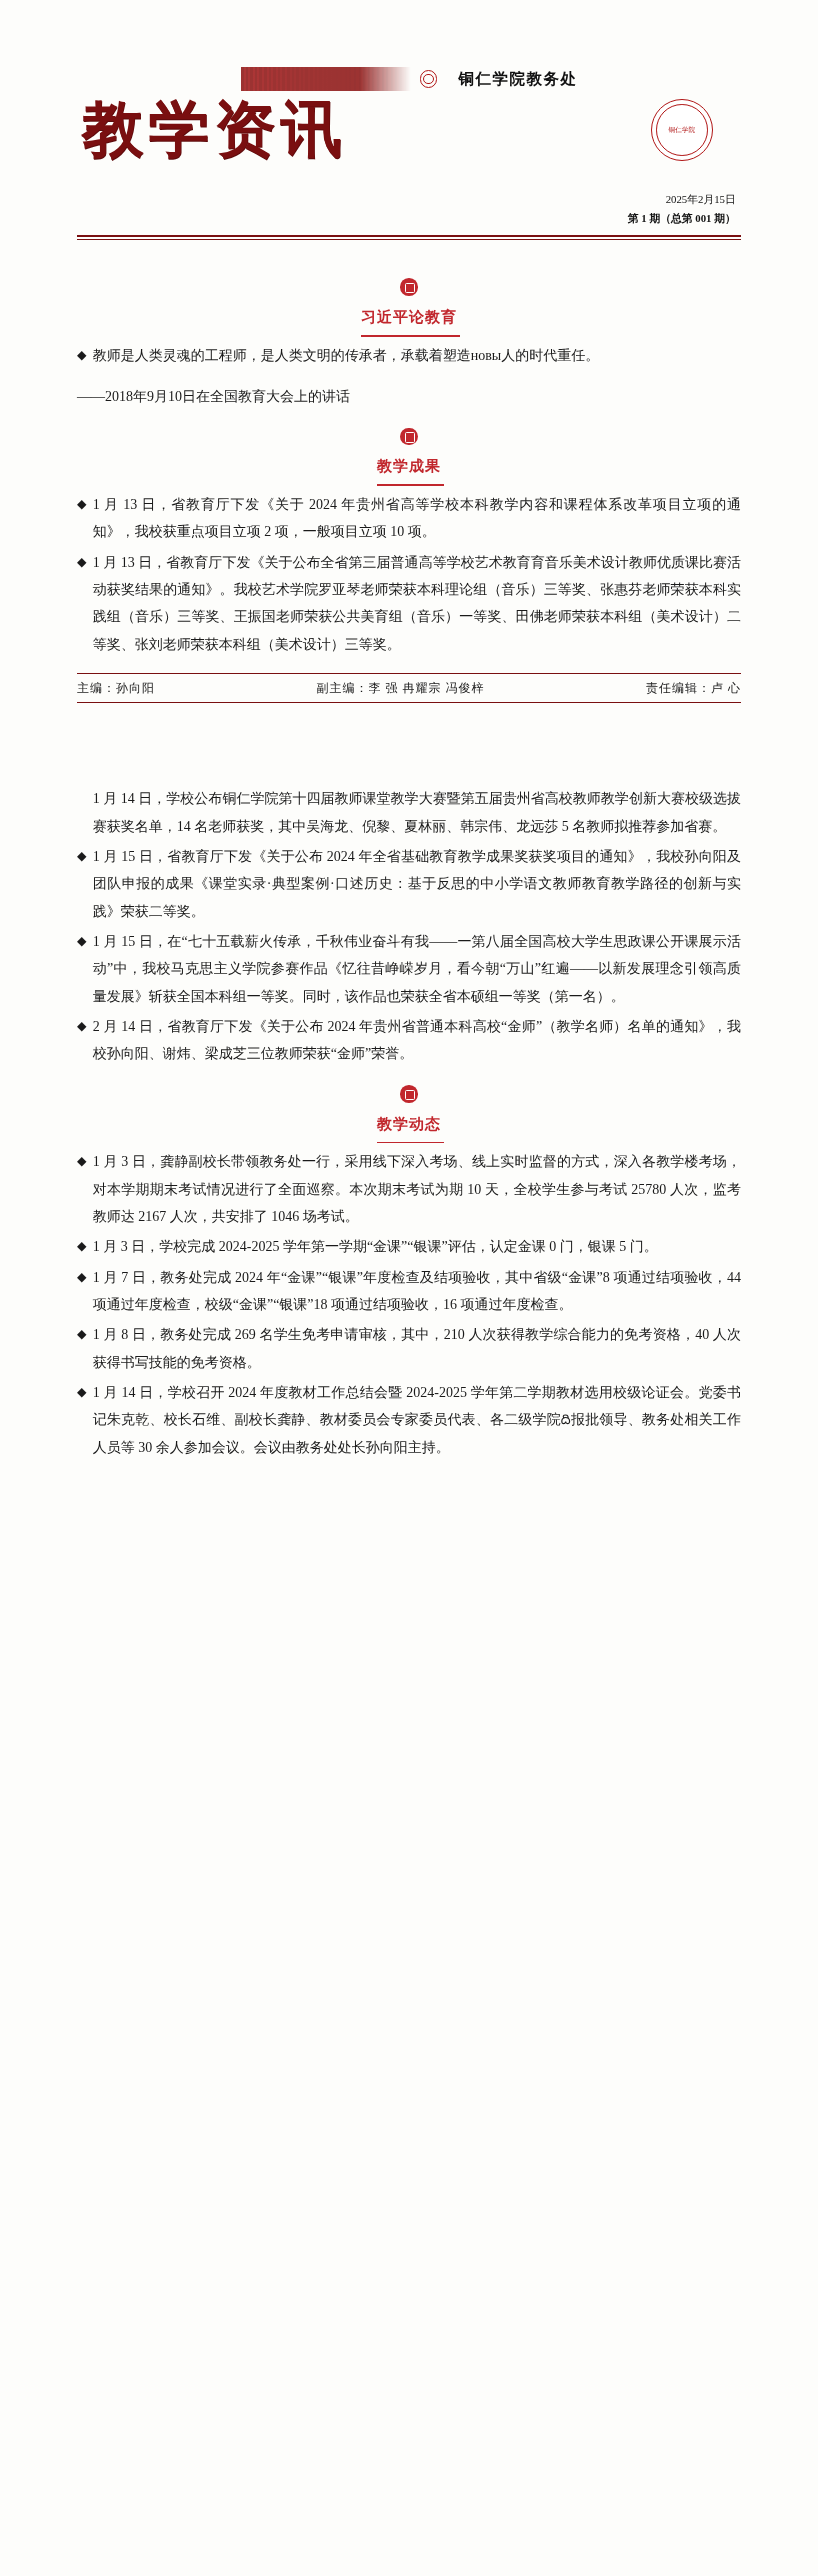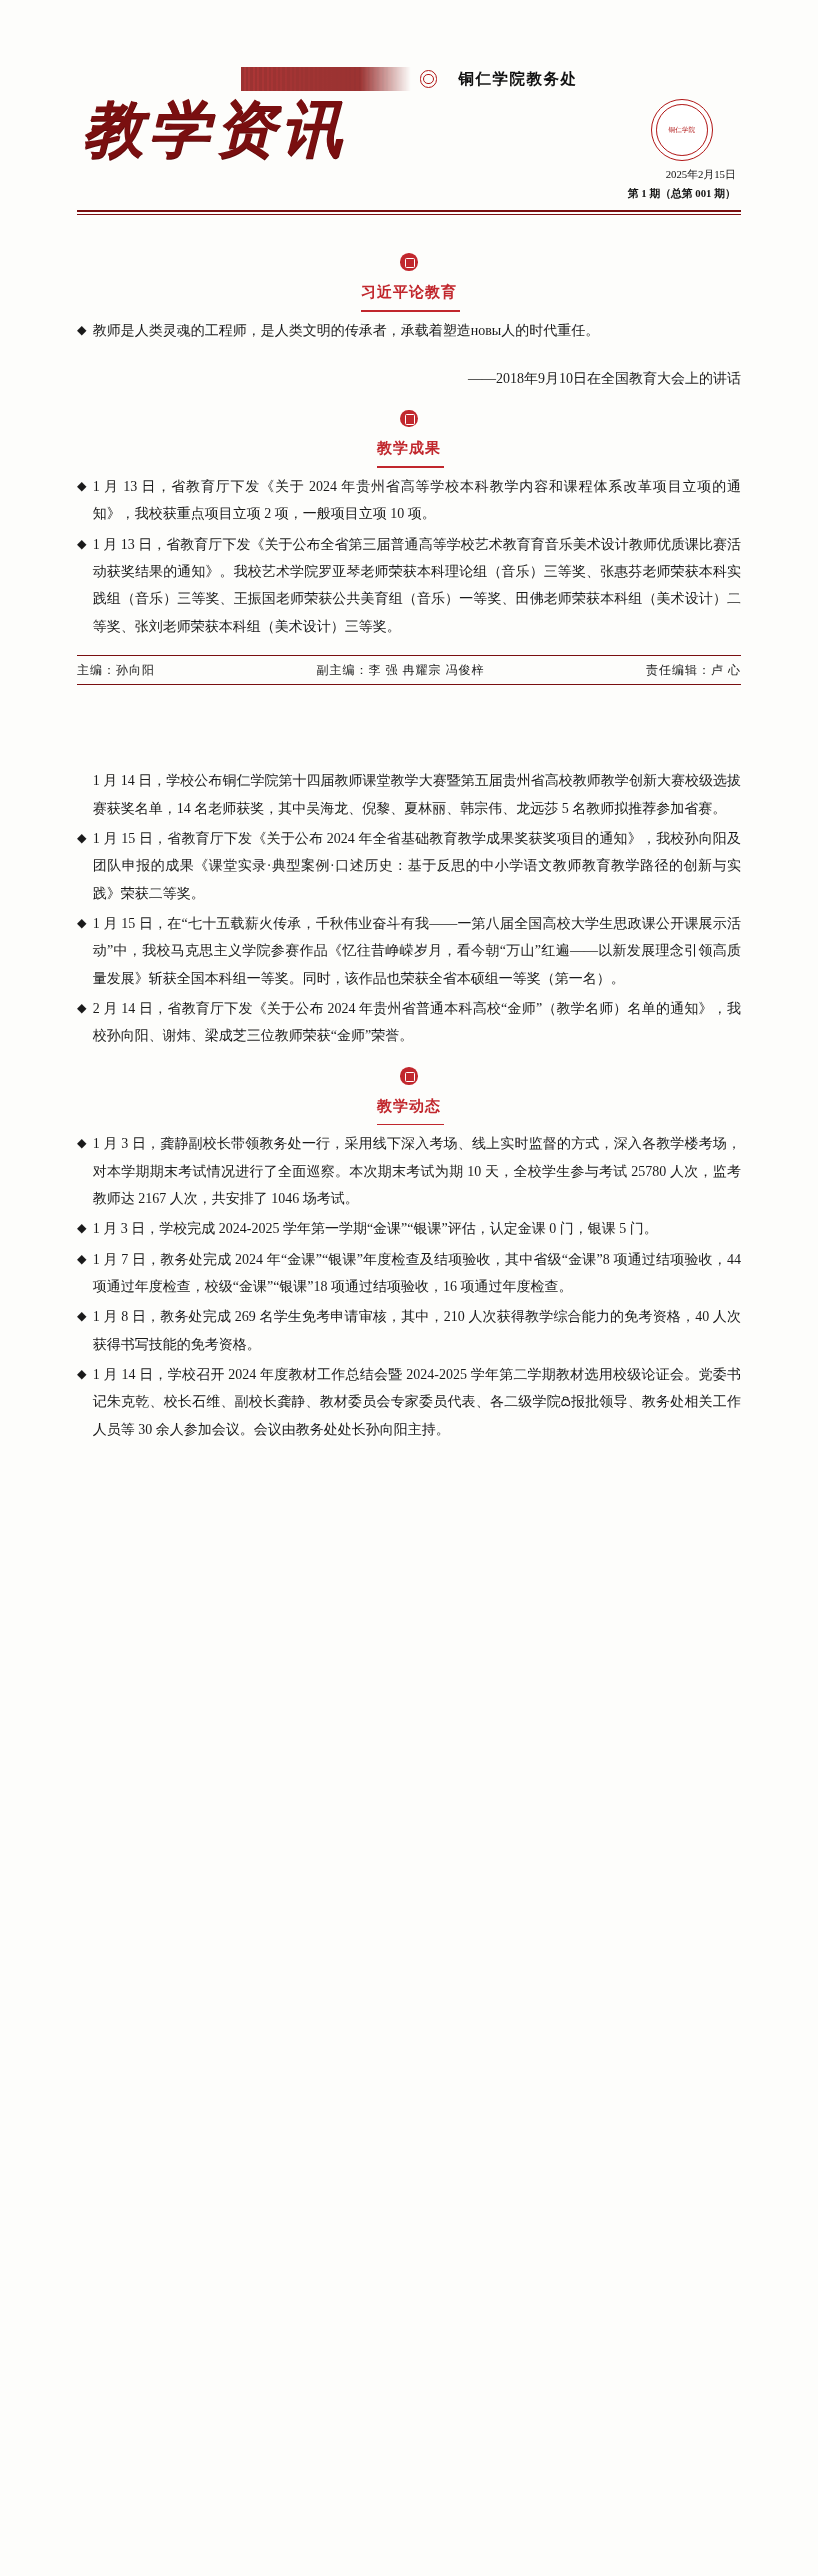--- a/index.html
+++ b/index.html
@@ -77,21 +77,20 @@
     padding: 0 5.2px;
   }
   .mast-title {
     font-size: 61px;
     font-weight: bold;
     letter-spacing: 5.2px;
     color: #7a0f10;
     line-height: 1.1;
     font-family: "Liberation Serif", serif;
     text-shadow: 0.5px 0.5px 0 #5d0b0c;
-    font-style: italic;
   }
   .mast-right {
     display: flex;
     flex-direction: column;
     align-items: center;
     gap: 4.1px;
     padding-top: 3.1px;
   }
   .mast-badge {
     width: 62px; height: 62px;
@@ -117,20 +116,21 @@
     line-height: 1.25;
     width: 43px;
     font-family: "Liberation Serif", serif;
   }
   .mast-meta {
     text-align: right;
     font-size: 10.8px;
     line-height: 1.7;
     color: #111;
     font-family: "Liberation Serif", serif;
+    margin-top: 25px;
   }
   .mast-meta .strong { font-weight: bold; }
   .mast-rule {
     margin: 8.2px 77px 0 77px;
     border-top: 2.1px solid #7a0f10;
   }
   .mast-rule2 {
     margin: 2.1px 77px 0 77px;
     border-top: 0.8px solid #7a0f10;
   }
@@ -191,22 +191,21 @@
     font-size: 12.4px;
     line-height: 2.2;
     flex: 0 0 auto;
   }
   .bullet-text {
     flex: 1 1 auto;
     text-align: justify;
     text-justify: inter-ideograph;
   }
   .src-line {
-    text-align: right;
-    margin: 21px 0 0 0;
+    margin: 14px 0 0 0;
   }
 
   
   .editor-strip {
     margin: 15.5px 77px 0 77px;
     border-top: 1px solid #7a0f10;
     border-bottom: 1px solid #7a0f10;
     padding: 5.2px 0;
     display: flex;
     justify-content: space-between;

